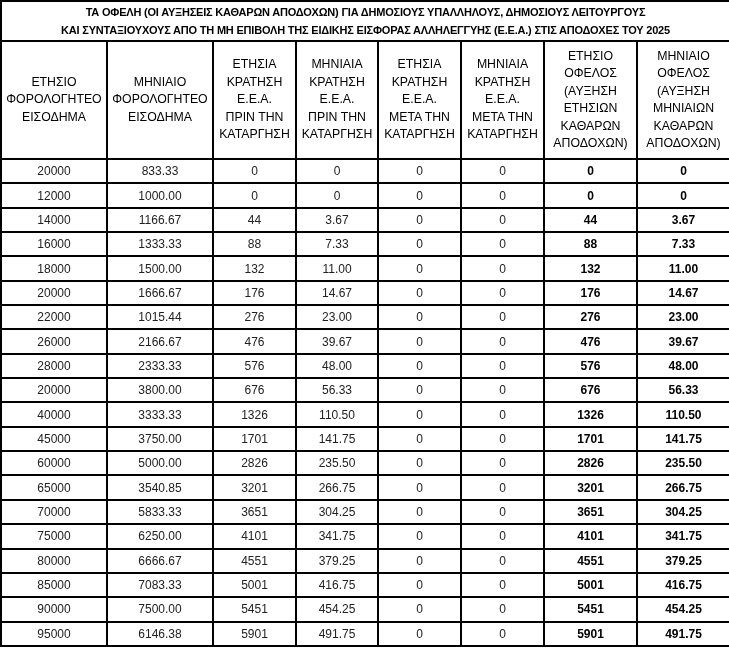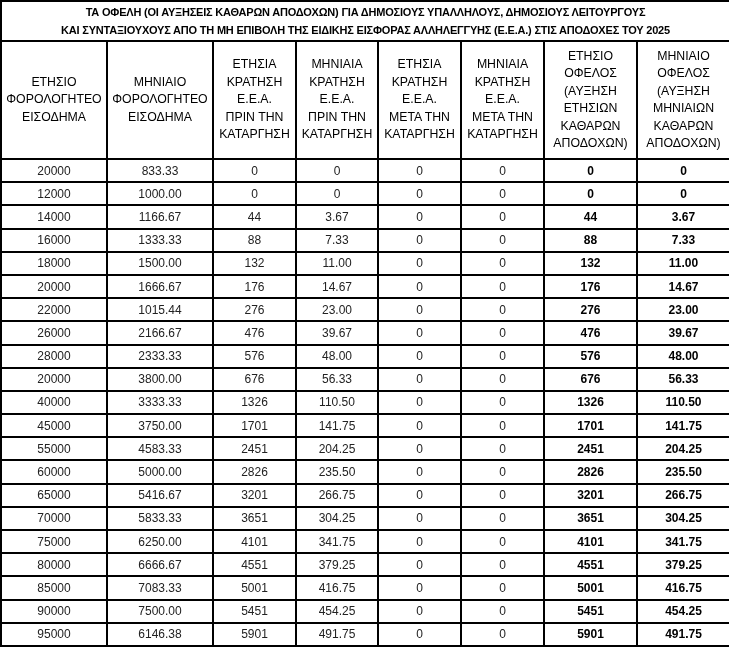--- a/index.html
+++ b/index.html
@@ -233,42 +233,32 @@
         <td>45000</td>
         <td>3750.00</td>
         <td>1701</td>
         <td>141.75</td>
         <td>0</td>
         <td>0</td>
         <td class="bold">1701</td>
         <td class="bold">141.75</td>
       </tr>
       <tr class="data-row">
-        <td>55000</td>
-        <td>4583.33</td>
-        <td>2451</td>
-        <td>204.25</td>
-        <td>0</td>
-        <td>0</td>
-        <td class="bold">2451</td>
-        <td class="bold">204.25</td>
-      </tr>
-      <tr class="data-row">
         <td>60000</td>
         <td>5000.00</td>
         <td>2826</td>
         <td>235.50</td>
         <td>0</td>
         <td>0</td>
         <td class="bold">2826</td>
         <td class="bold">235.50</td>
       </tr>
       <tr class="data-row">
         <td>65000</td>
-        <td>5416.67</td>
+        <td>3540.85</td>
         <td>3201</td>
         <td>266.75</td>
         <td>0</td>
         <td>0</td>
         <td class="bold">3201</td>
         <td class="bold">266.75</td>
       </tr>
       <tr class="data-row">
         <td>70000</td>
         <td>5833.33</td>

